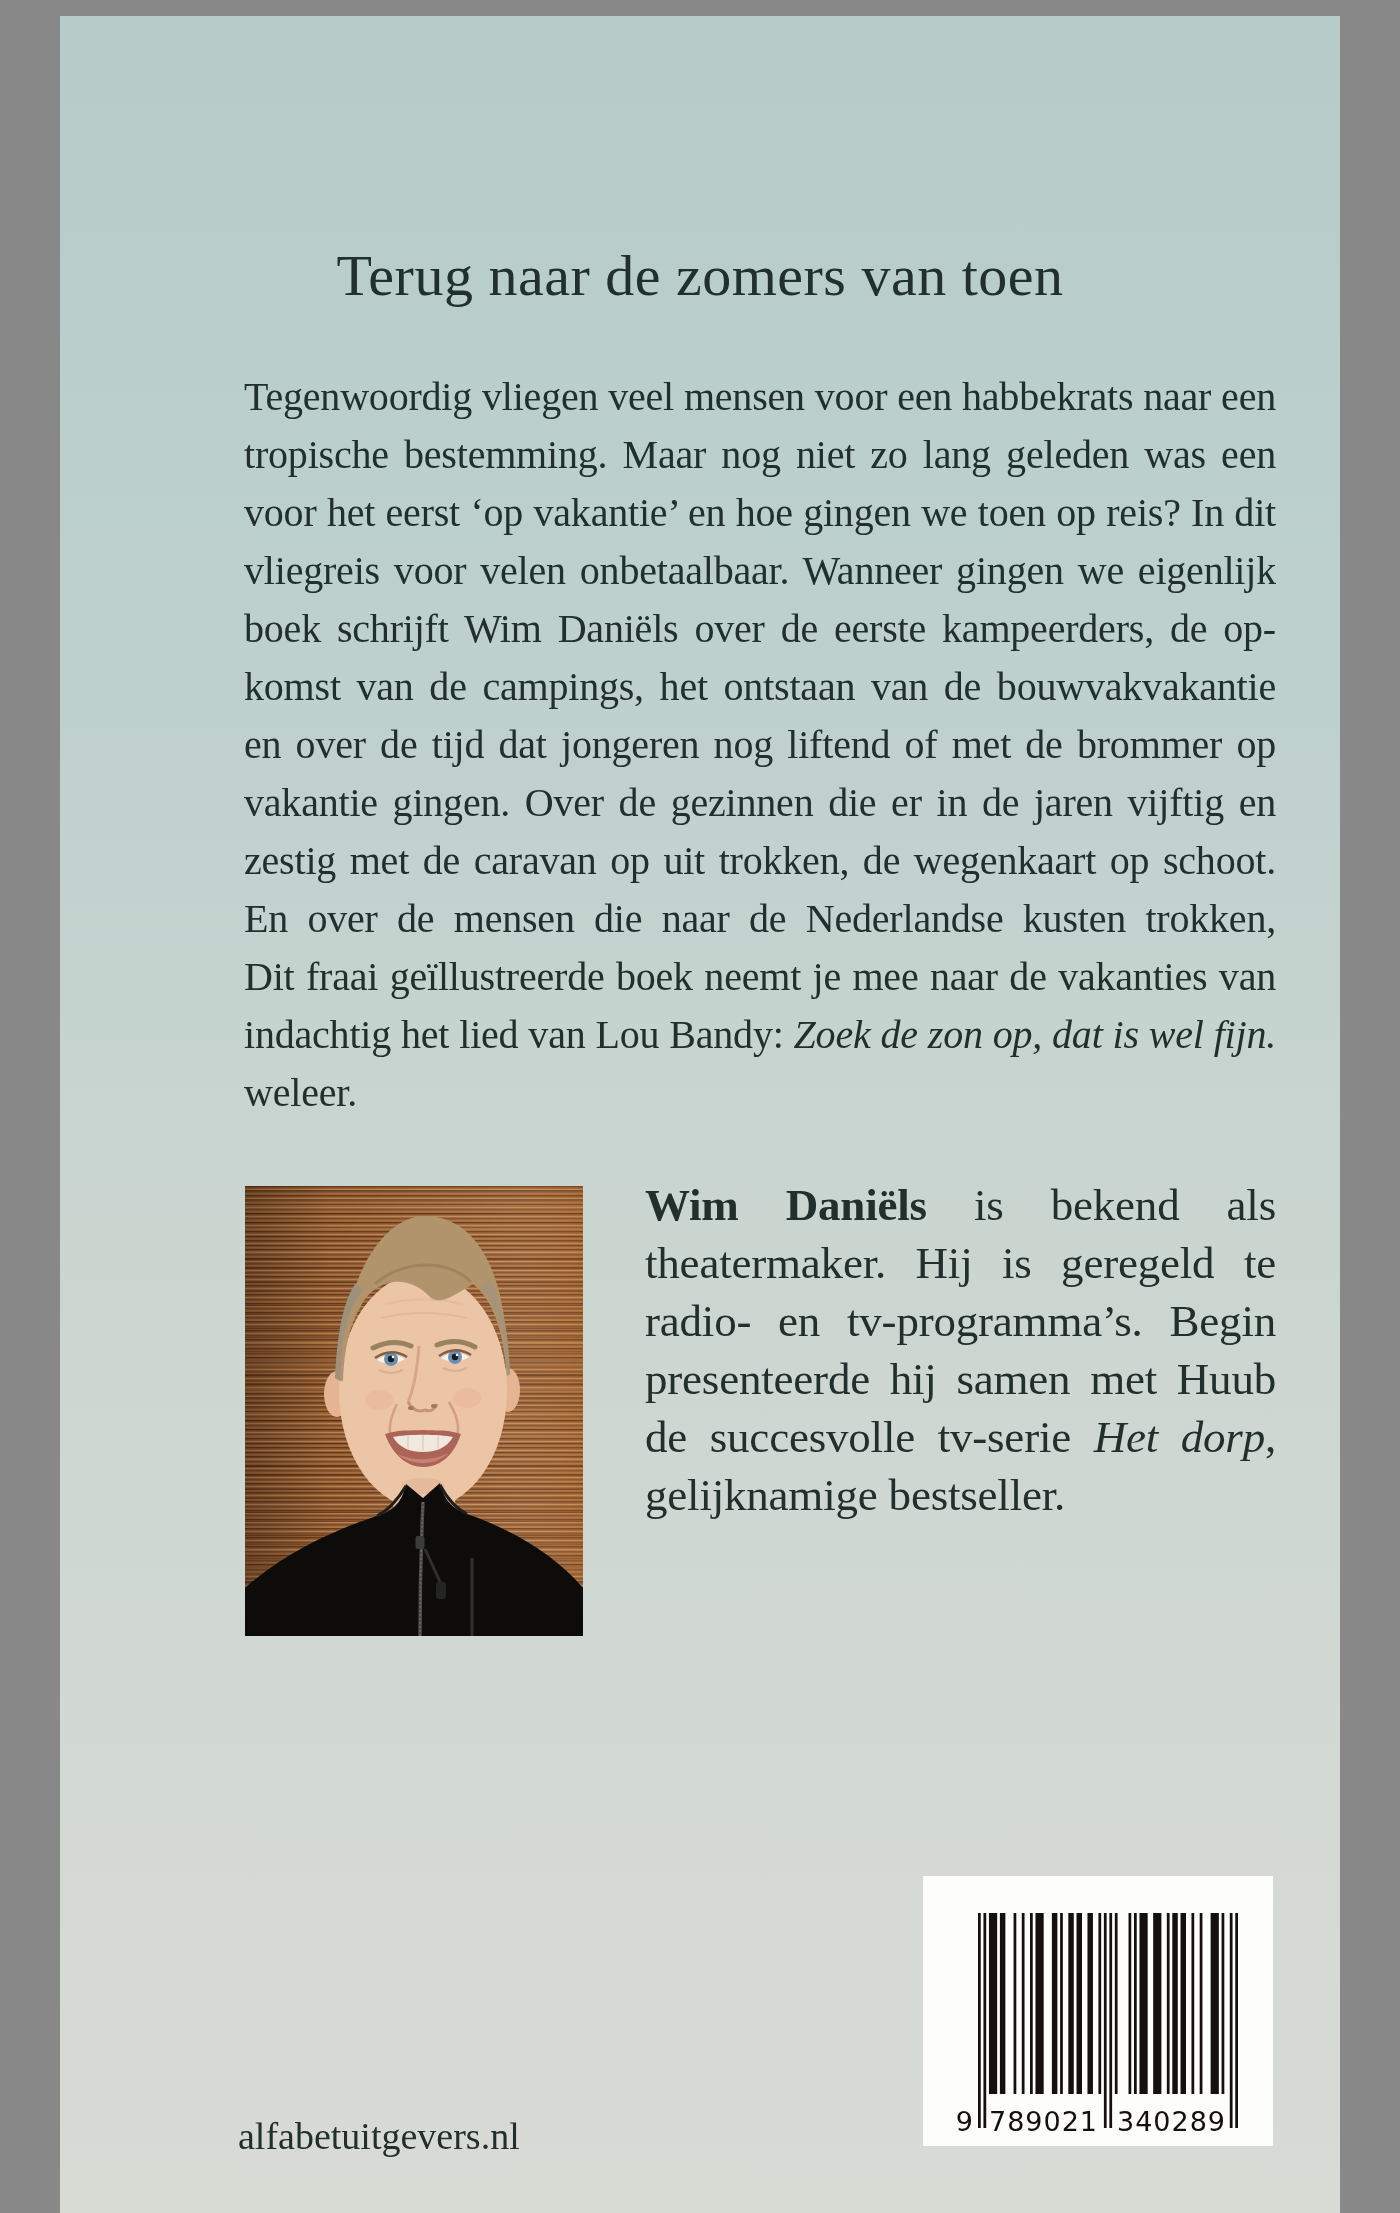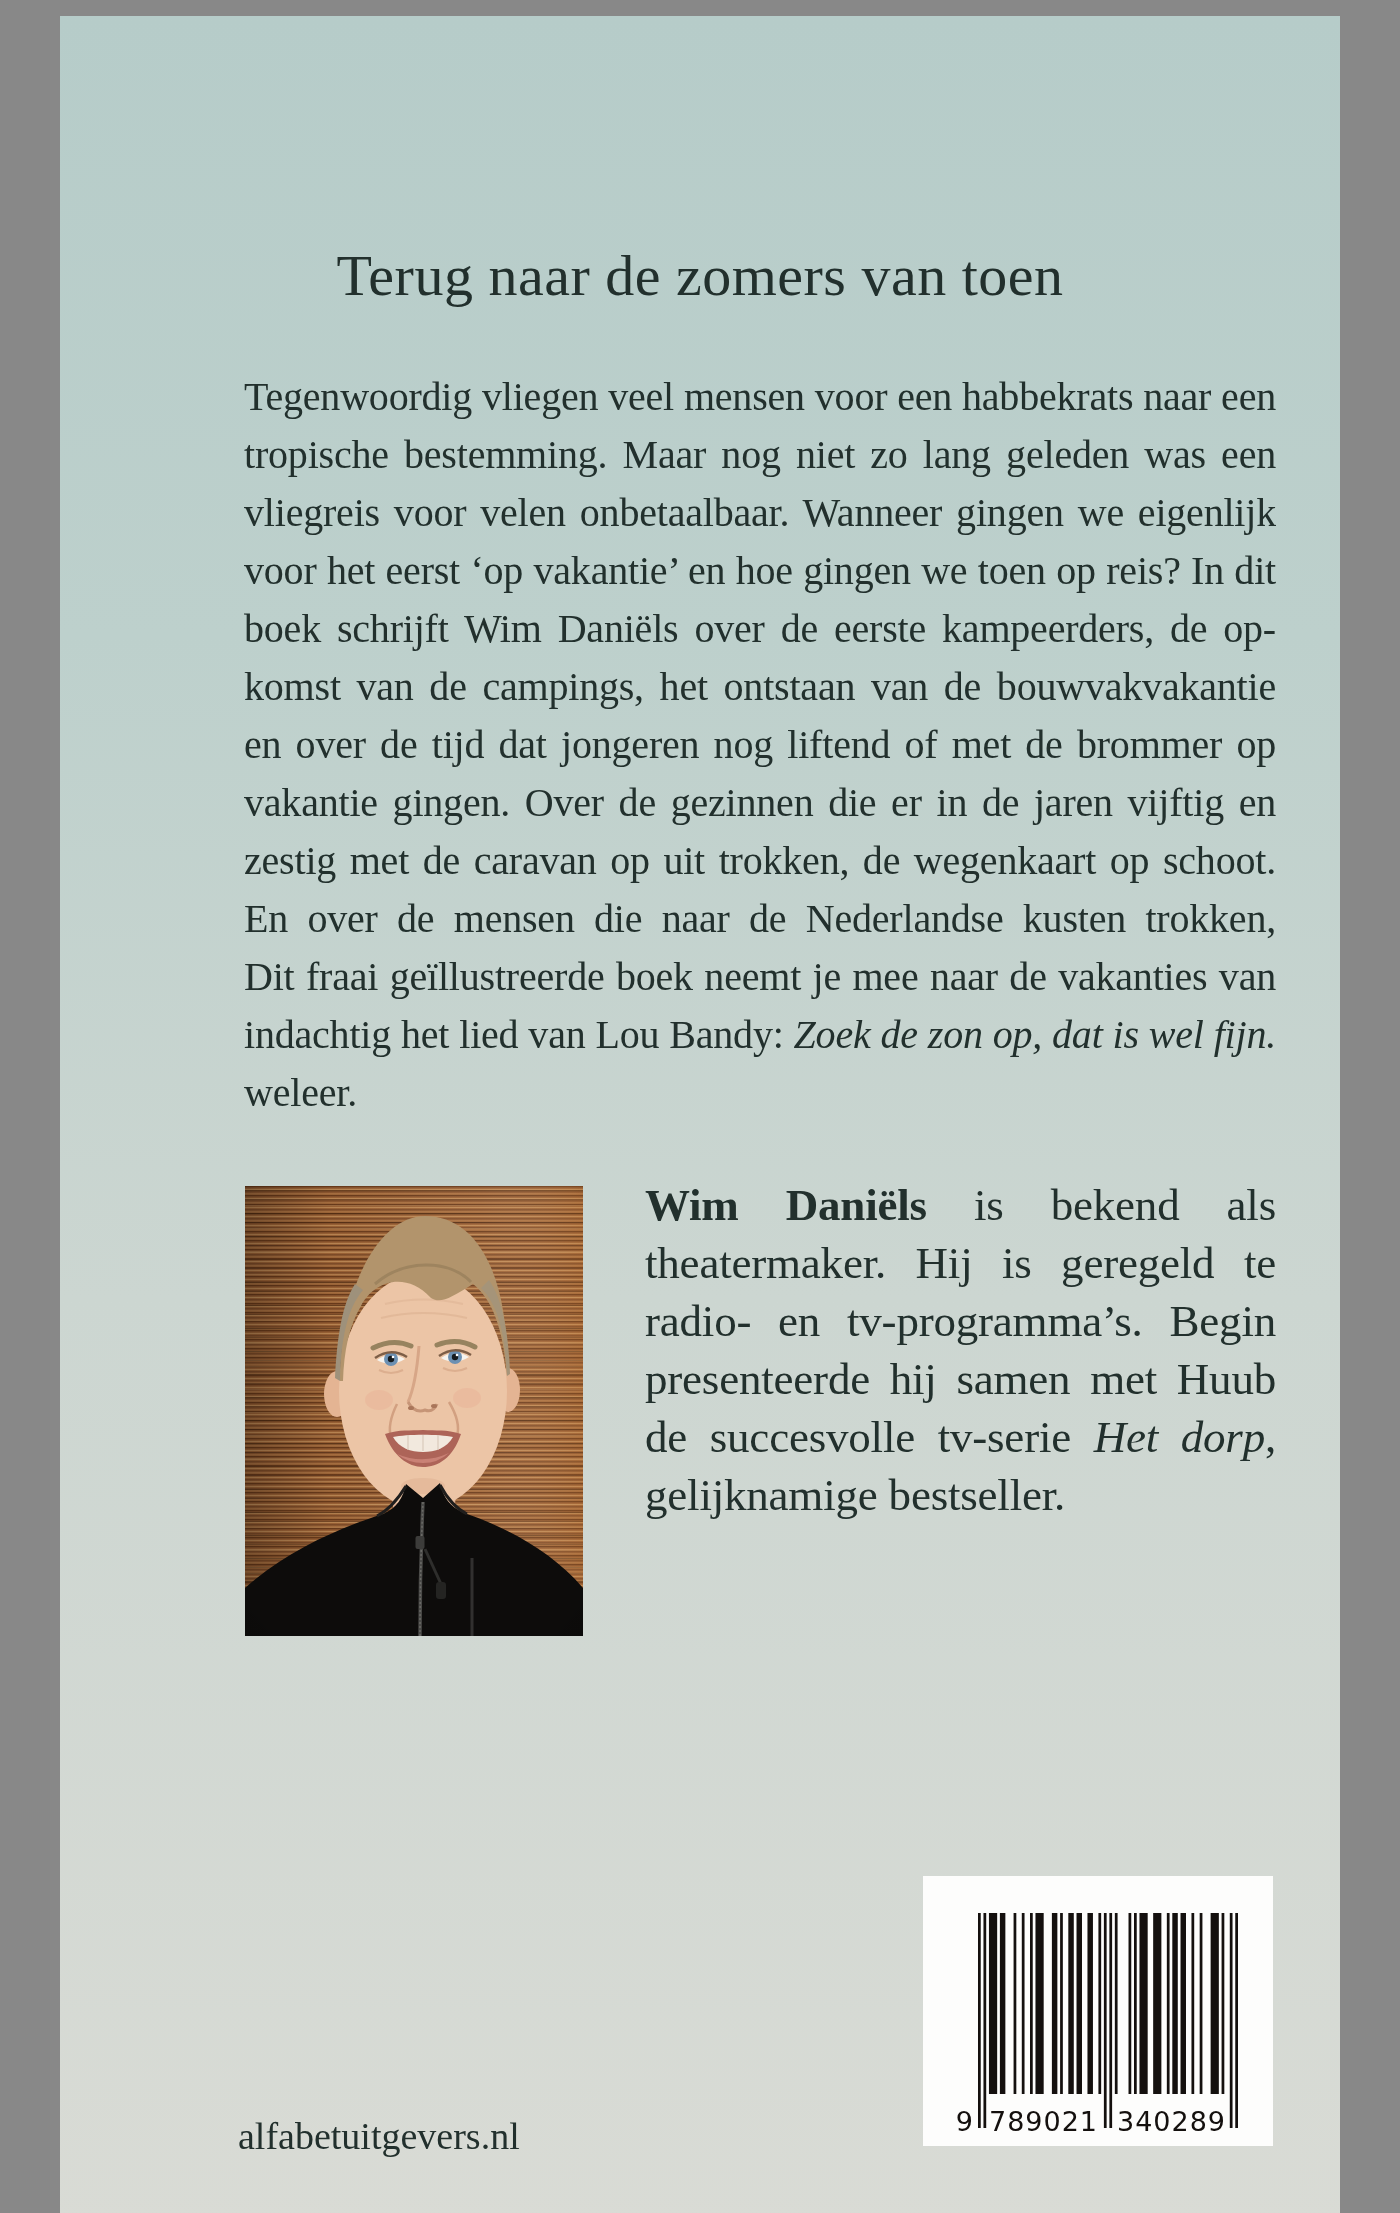--- a/index.html
+++ b/index.html
@@ -62,22 +62,22 @@
 </head>
 <body>
 
 <div class="page">
 
   <h1 class="title">Terug naar de zomers van toen</h1>
 
   <div class="blurb" id="blurb">
       <div class="jline"><span>Tegenwoordig vliegen veel mensen voor een habbekrats naar een</span></div>
       <div class="jline"><span>tropische bestemming. Maar nog niet zo lang geleden was een</span></div>
+      <div class="jline"><span>voor het eerst ‘op vakantie’ en hoe gingen we toen op reis? In dit</span></div>
       <div class="jline"><span>vliegreis voor velen onbetaalbaar. Wanneer gingen we eigenlijk</span></div>
-      <div class="jline"><span>voor het eerst ‘op vakantie’ en hoe gingen we toen op reis? In dit</span></div>
       <div class="jline"><span>boek schrijft Wim Daniëls over de eerste kampeerders, de op-</span></div>
       <div class="jline"><span>komst van de campings, het ontstaan van de bouwvakvakantie</span></div>
       <div class="jline"><span>en over de tijd dat jongeren nog liftend of met de brommer op</span></div>
       <div class="jline"><span>vakantie gingen. Over de gezinnen die er in de jaren vijftig en</span></div>
       <div class="jline"><span>zestig met de caravan op uit trokken, de wegenkaart op schoot.</span></div>
       <div class="jline"><span>En over de mensen die naar de Nederlandse kusten trokken,</span></div>
       <div class="jline"><span>Dit fraai geïllustreerde boek neemt je mee naar de vakanties van</span></div>
       <div class="jline"><span>indachtig het lied van Lou Bandy: </span><span class="it">Zoek de zon op, dat is wel fijn.</span></div>
       <div class="jline last"><span>weleer.</span></div>
     </div>

